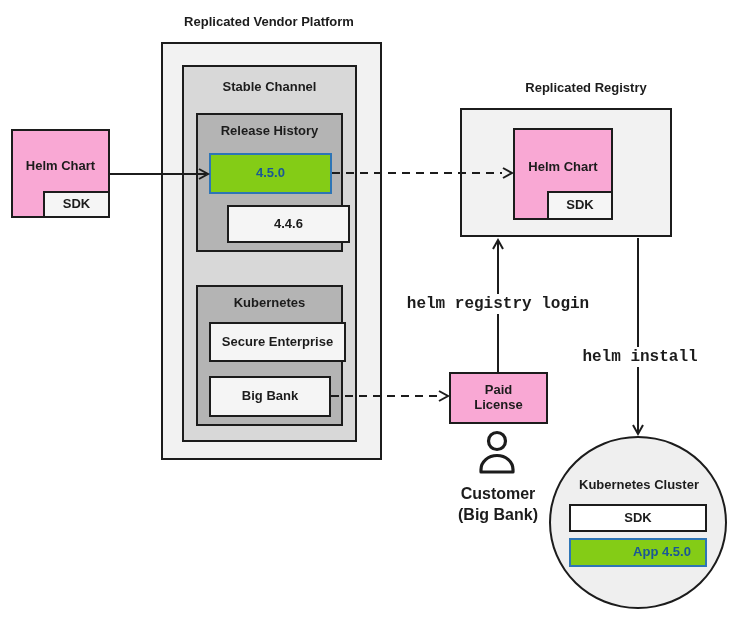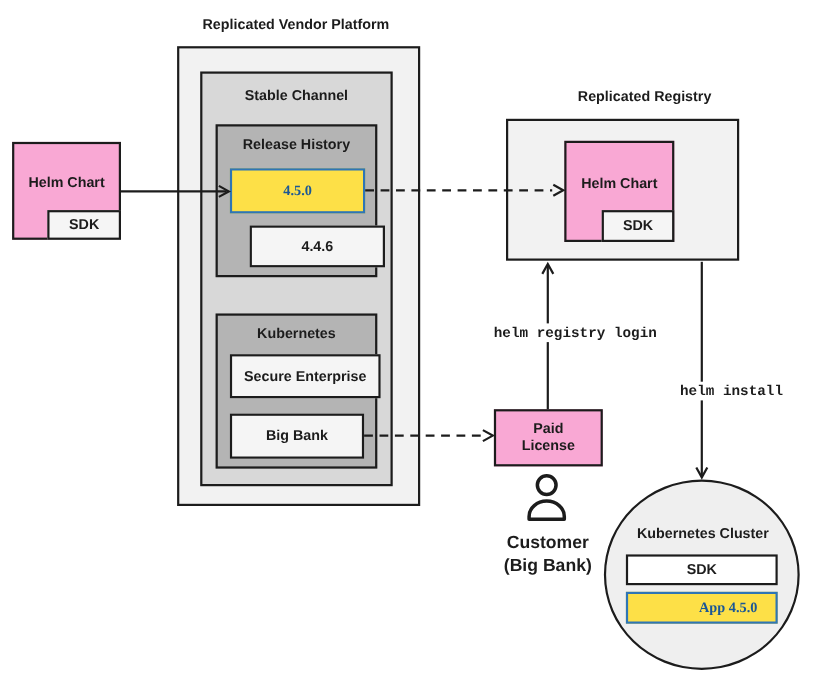--- a/index.html
+++ b/index.html
@@ -12,29 +12,29 @@
     display:flex;align-items:center;justify-content:center;text-align:center;
     font-weight:bold;font-size:13px;line-height:1.15;
   }
   .panel{align-items:flex-start;}
   .panel .panel-label{display:block;width:100%;text-align:center;font-weight:bold;font-size:13px;}
   .fill-outer{background:#f2f2f2;}
   .fill-mid{background:#d8d8d8;}
   .fill-dark{background:#b4b4b4;}
   .fill-gray{background:#f9a8d4;}
   .fill-light{background:#f5f5f5;}
-  .blue{background:#fde047;border-color:#2e75b6;color:#1a5796;font-family:Liberation Serif, serif;}
+  .blue{background:#84cc16;border-color:#2e75b6;color:#1a5796;}
   .float-title{
     position:absolute;font-weight:bold;font-size:13px;text-align:center;white-space:nowrap;
     transform:translateX(-50%);
   }
   .cmd{
     position:absolute;z-index:6;transform:translateX(-50%);white-space:nowrap;
     font-family:"Liberation Mono","DejaVu Sans Mono",monospace;
-    font-weight:bold;font-size:13px;background:#ffffff;padding:1px 2px;color:#1c1c1c;margin-left:25px;
+    font-weight:bold;font-size:16px;background:#ffffff;padding:1px 2px;color:#1c1c1c;
   }
   #wires{position:absolute;left:0;top:0;z-index:5;pointer-events:none;}
   .label-2line{transform:translateX(-50%);position:absolute;width:92px;text-align:center;
     font-weight:bold;font-size:16px;line-height:1.3;}
   .circle{border-radius:50%;background:#efefef;}
 </style>
 </head>
 <body>
 
 <div id="stage">

